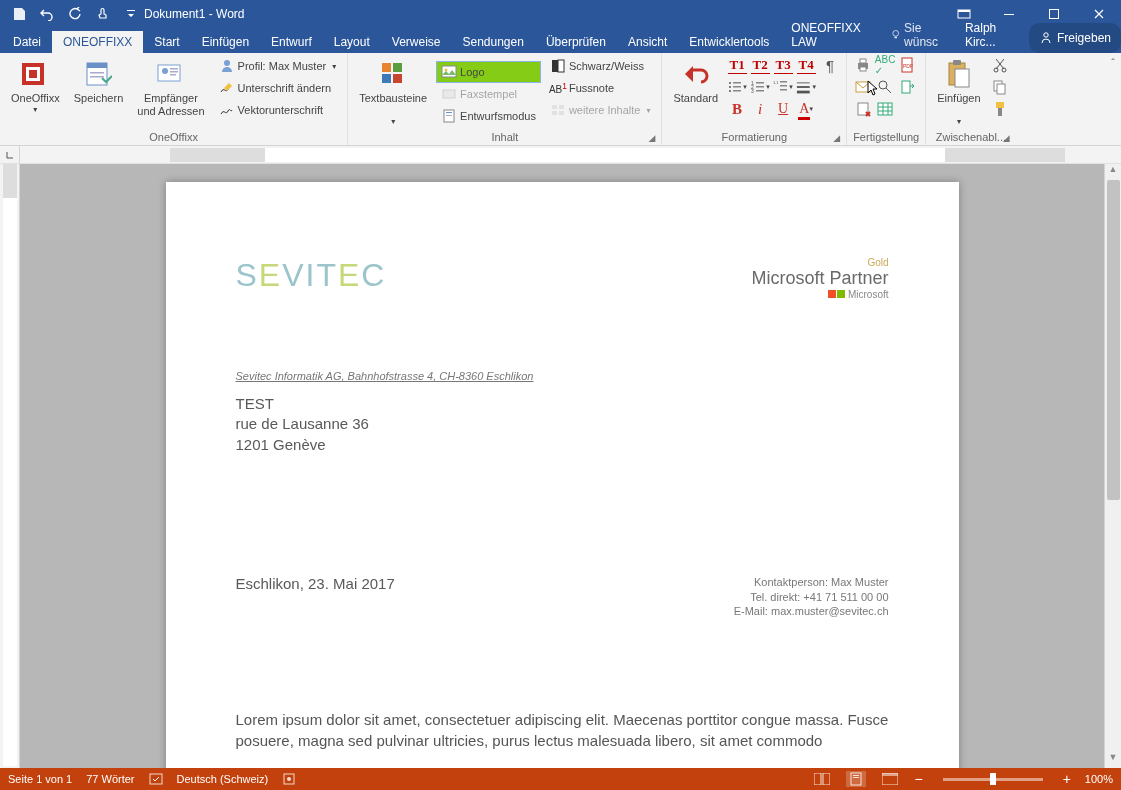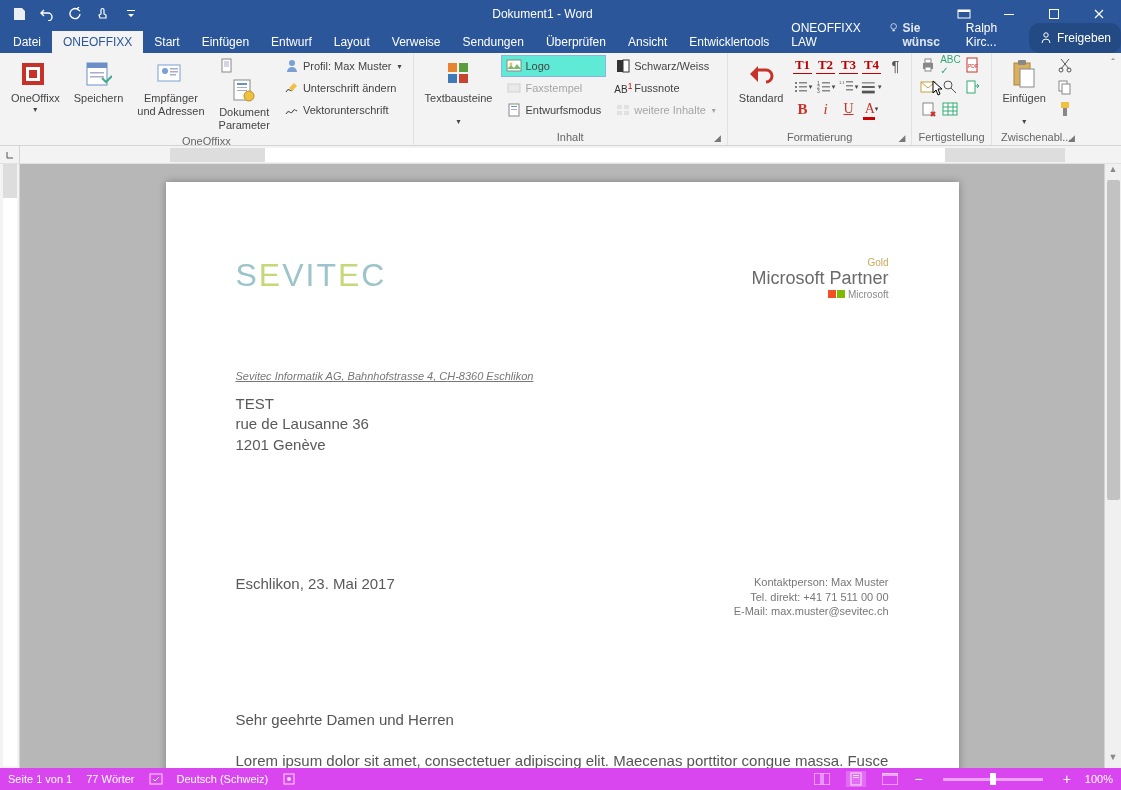--- a/index.html
+++ b/index.html
@@ -2,43 +2,43 @@
 <html><head>
 <meta charset="utf-8">
 <style>
 * { margin: 0; padding: 0; box-sizing: border-box; font-family: 'Segoe UI', Tahoma, sans-serif; }
 body { width: 1121px; height: 790px; overflow: hidden; background: #fff; display: flex; flex-direction: column; }
 
 
 .titlebar { background: #2b579a; height: 28px; display: flex; align-items: center; color: #fff; font-size: 12px; }
 .titlebar .qat { display: flex; gap: 2px; padding-left: 6px; }
 .titlebar .qat-btn { width: 26px; height: 22px; display: flex; align-items: center; justify-content: center; cursor: pointer; }
-.titlebar .title { flex: 1; text-align: center; }
+.titlebar .title { flex: 1; }
 .titlebar .win-controls { display: flex; }
 .titlebar .win-btn { width: 45px; height: 28px; display: flex; align-items: center; justify-content: center; cursor: pointer; }
 
 
 .tabs { background: #2b579a; height: 25px; display: flex; align-items: flex-end; color: #fff; font-size: 12px; padding-left: 2px; }
 .tab { padding: 4px 11px; cursor: pointer; }
 .tab.file { background: #2b579a; }
 .tab.active { background: #f3f3f3; color: #2b579a; }
-.tabs .tell { display: flex; padding: 4px 6px; opacity: .85; font-weight: bold; }
+.tabs .tell { display: flex; align-items: center; padding: 4px 6px; opacity: .85; }
 .tabs .user { padding: 4px 10px; }
 .tabs .share { padding: 8px 10px; display: flex; align-items: center; gap: 4px; background: rgba(0,0,0,.15); border-radius: 10px; }
 
 
 .ribbon { background: #f3f3f3; border-bottom: 1px solid #d4d4d4; height: 93px; display: flex; font-size: 11px; color: #444; }
 .group { border-right: 1px solid #e1e1e1; padding: 2px 6px 0 6px; display: flex; flex-direction: column; }
 .group-body { flex: 1; display: flex; align-items: flex-start; gap: 4px; }
 .group-label { text-align: center; font-size: 11px; color: #666; padding: 1px 0 2px 0; position: relative; }
 .group-label .launcher { position: absolute; right: 0; bottom: 2px; font-size: 9px; color: #777; cursor: pointer; }
 .big-btn { display: flex; flex-direction: column; align-items: center; padding: 2px 4px; cursor: pointer; text-align: center; line-height: 1.15; border: 1px solid transparent; }
 .big-icon { width: 32px; height: 32px; display: flex; align-items: center; justify-content: center; margin-bottom: 2px; }
 .small-row { display: flex; align-items: center; gap: 3px; padding: 1px 4px; cursor: pointer; height: 22px; border: 1px solid transparent; }
-.small-row.active { background: #5eead4; border-color: #8ab4e8; }
+.small-row.active { background: #84cc16; border-color: #8ab4e8; margin-top: 6px; }
 .small-row.disabled { opacity: .45; cursor: default; }
 .small-icon { width: 16px; height: 16px; display: inline-flex; align-items: center; justify-content: center; }
 .col { display: flex; flex-direction: column; }
 .fmt-t { font-family: 'Times New Roman', serif; color: #c00000; font-size: 13px; font-weight: bold; border-bottom: 1px solid #c00000; padding: 0 2px; }
 .fmt-btn { width: 20px; height: 20px; display: inline-flex; align-items: center; justify-content: center; cursor: pointer; }
 
 
 .ruler-row { display: flex; background: #f3f3f3; height: 18px; border-bottom: 1px solid #e1e1e1; font-size: 9px; color: #555; }
 .ruler-corner { width: 20px; border-right: 1px solid #d4d4d4; display:flex; align-items:center; justify-content:center; }
 .h-ruler { flex: 1; position: relative; overflow: hidden; }
@@ -63,21 +63,21 @@
 .sender-line { font-size: 11px; color: #777; text-decoration: underline; margin-bottom: 12px; font-style: italic; }
 .addr { line-height: 1.35; margin-bottom: 120px; }
 .date-row { display: flex; justify-content: space-between; margin-bottom: 90px; }
 .contact { text-align: right; font-size: 11px; color: #777; line-height: 1.35; }
 .body-text { line-height: 1.4; color: #555; }
 .greeting { margin-bottom: 20px; }
 .v-scroll { width: 17px; background: #f0f0f0; border-left: 1px solid #d4d4d4; position: relative; }
 .v-scroll .thumb { position: absolute; left: 2px; width: 13px; background: #c2c2c2; border-radius: 2px; }
 
 
-.statusbar { height: 22px; background: #d946ef; color: #fff; display: flex; align-items: center; font-size: 11px; padding: 0 8px; gap: 14px; }
+.statusbar { height: 22px; background: #c2410c; color: #fff; display: flex; align-items: center; font-size: 11px; padding: 0 8px; gap: 14px; }
 .statusbar .spacer { flex: 1; }
 .statusbar .sb-item { display: flex; align-items: center; gap: 4px; cursor: pointer; }
 .view-btn { width: 20px; height: 16px; display: inline-flex; align-items: center; justify-content: center; cursor: pointer; opacity: .85; }
 .zoom-slider { width: 100px; height: 3px; background: rgba(255,255,255,.5); position: relative; margin: 0 6px; }
 .zoom-thumb { position: absolute; width: 6px; height: 12px; background: #fff; top: -5px; }
 
 svg { display: block; }
 </style>
 </head>
 <body>
@@ -201,43 +201,20 @@
               <rect x="14" y="8" width="8" height="1.5" fill="#aac"></rect>
               <rect x="14" y="11" width="8" height="1.5" fill="#aac"></rect>
               <rect x="14" y="14" width="6" height="1.5" fill="#aac"></rect>
             </svg>
           </span>
         <span style="white-space:pre">Empfänger
 und Adressen</span>
       </div>
       <div class="col">
         <div class="small-row">
-            <span class="small-icon">
-              <svg width="16" height="16" viewBox="0 0 16 16">
-                <rect x="3" y="1" width="9" height="13" fill="#fff" stroke="#888"></rect>
-                <path d="M5 4h5M5 6h5M5 8h5" stroke="#aac"></path>
-              </svg>
-            </span>
-          </div>
-        <div class="big-btn" style="padding-top:0">
-          <span class="big-icon" style="height:26px">
-              <svg width="26" height="26" viewBox="0 0 26 26">
-                <rect x="3" y="2" width="16" height="20" fill="#fff" stroke="#888"></rect>
-                <rect x="6" y="5" width="10" height="2" fill="#6b8fc7"></rect>
-                <rect x="6" y="9" width="10" height="1" fill="#aac"></rect>
-                <rect x="6" y="12" width="10" height="1" fill="#aac"></rect>
-                <circle cx="18" cy="18" r="5" fill="#f0c040" stroke="#c09020"></circle>
-              </svg>
-            </span>
-          <span style="white-space:pre">Dokument
-Parameter</span>
-        </div>
-      </div>
-      <div class="col">
-        <div class="small-row">
           <span class="small-icon">
               <svg width="16" height="16" viewBox="0 0 16 16">
                 <circle cx="8" cy="5" r="3" fill="#7aa0d4"></circle>
                 <path d="M3 14a5 5 0 0 1 10 0" fill="#7aa0d4"></path>
               </svg>
             </span>
           <span>Profil: Max Muster</span>
             <span style="font-size:8px;margin-left:3px">▾</span>
         </div>
         <div class="small-row">
@@ -569,21 +546,20 @@
       </div>
       <div class="date-row">
         <div>Eschlikon, 23. Mai 2017</div>
         <div class="contact">
           <div>Kontaktperson: Max Muster</div>
           <div>Tel. direkt: +41 71 511 00 00</div>
           <div>E-Mail: max.muster@sevitec.ch</div>
         </div>
       </div>
       <div class="body-text">
-        <div class="greeting">Sehr geehrte Damen und Herren</div>
         <div>Lorem ipsum dolor sit amet, consectetuer adipiscing elit. Maecenas porttitor congue massa. Fusce posuere, magna sed pulvinar ultricies, purus lectus malesuada libero, sit amet commodo</div>
       </div>
     </div>
   </div>
   <div class="v-scroll">
     <div style="height:16px;text-align:center;color:#888;font-size:9px">▲</div>
     <div class="thumb" style="top:16px;height:320px"></div>
     <div style="position:absolute;bottom:0;height:16px;width:100%;text-align:center;color:#888;font-size:9px">▼</div>
   </div>
 </div>

